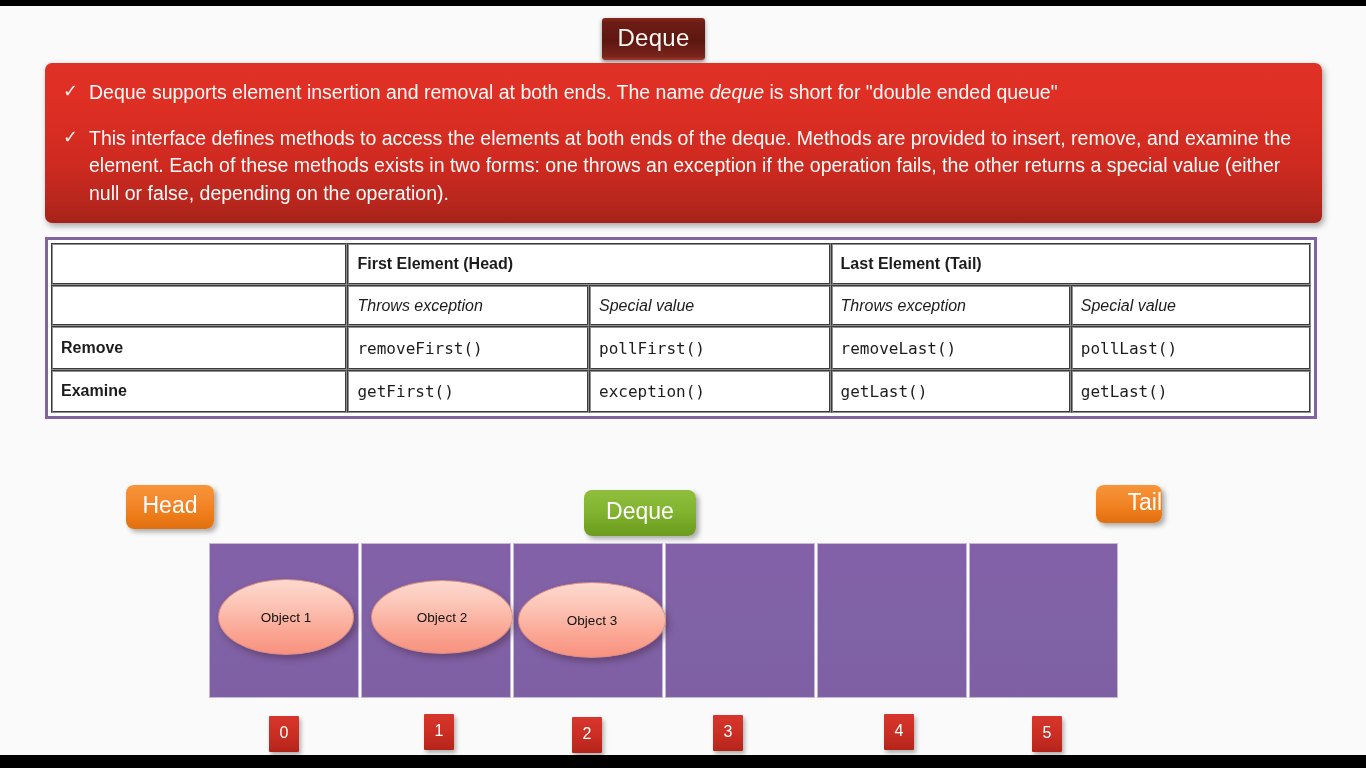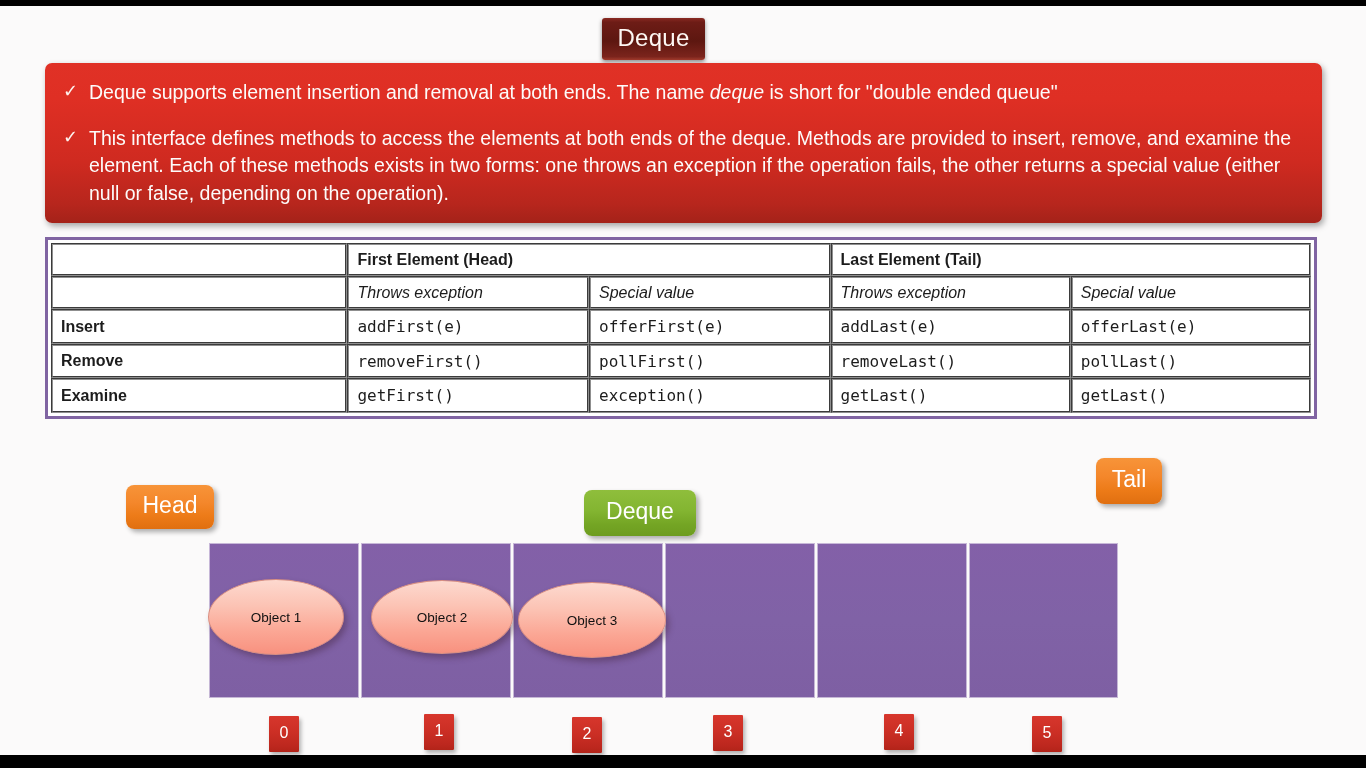--- a/index.html
+++ b/index.html
@@ -120,22 +120,23 @@
   .tag span { padding-bottom: 3px; }
   .tag-head {
     left: 126px; top: 479px; width: 88px; height: 44px;
     background: linear-gradient(to bottom, #f79439 0%, #f4872b 40%, #ed7b18 70%, #e06f10 100%);
   }
   .tag-deque {
     left: 584px; top: 484px; width: 112px; height: 46px;
     background: linear-gradient(to bottom, #8fbe3c 0%, #83b531 45%, #74a524 75%, #6d9c1f 100%);
   }
   .tag-tail {
-    left: 1096px; top: 452px; width: 66px; height: 46px;
+    left: 1096px; top: 479px; width: 66px; height: 38px;
     background: linear-gradient(to bottom, #f79439 0%, #f4872b 40%, #ed7b18 70%, #e06f10 100%);
+    justify-content: flex-end;
   }
 
   .cells {
     position: absolute;
     left: 209px; top: 537px;
     width: 909px; height: 155px;
   }
   .cell {
     position: absolute;
     top: 0; height: 155px;
@@ -209,27 +210,20 @@
       </tr>
       <tr>
         <td class="c0"></td>
         <td class="c1 hdr-sub">Throws exception</td>
         <td class="c2 hdr-sub">Special value</td>
         <td class="c3 hdr-sub">Throws exception</td>
         <td class="c4 hdr-sub">Special value</td>
       </tr>
 
       <tr>
-        <td class="c0 rowlabel">Insert</td>
-        <td class="c1 method">addFirst(e)</td>
-        <td class="c2 method">offerFirst(e)</td>
-        <td class="c3 method">addLast(e)</td>
-        <td class="c4 method">offerLast(e)</td>
-      </tr>
-      <tr>
         <td class="c0 rowlabel">Remove</td>
         <td class="c1 method">removeFirst()</td>
         <td class="c2 method">pollFirst()</td>
         <td class="c3 method">removeLast()</td>
         <td class="c4 method">pollLast()</td>
       </tr>
       <tr>
         <td class="c0 rowlabel">Examine</td>
         <td class="c1 method">getFirst()</td>
         <td class="c2 method">exception()</td>
@@ -252,21 +246,21 @@
 
   <div class="cells">
     <div class="cell" style="left:0px;   width:150px;"></div>
     <div class="cell" style="left:152px; width:150px;"></div>
     <div class="cell" style="left:304px; width:150px;"></div>
     <div class="cell" style="left:456px; width:150px;"></div>
     <div class="cell" style="left:608px; width:150px;"></div>
     <div class="cell" style="left:760px; width:149px;"></div>
   </div>
 
-  <div class="obj" style="left:208px; top:573px; width:134px; height:74px;">
+  <div class="obj" style="left:218px; top:573px; width:134px; height:74px;">
     <span>Object 1</span>
   </div>
   <div class="obj" style="left:371px; top:574px; width:140px; height:72px;text-align:right;">
     <span>Object 2</span>
   </div>
   <div class="obj" style="left:518px; top:576px; width:146px; height:74px;">
     <span>Object 3</span>
   </div>
 
   <div class="idx" style="left:269px; top:710px;">

